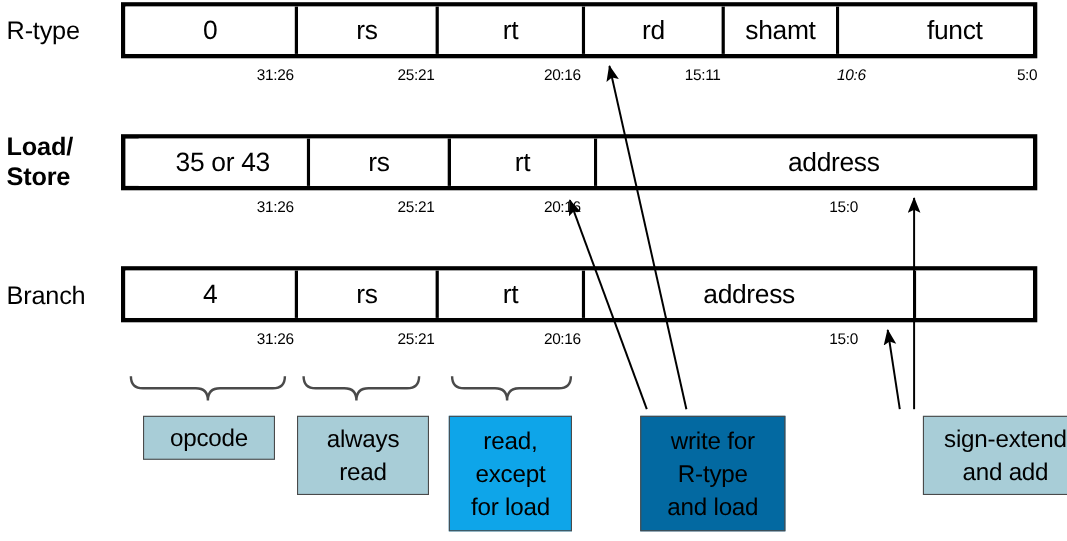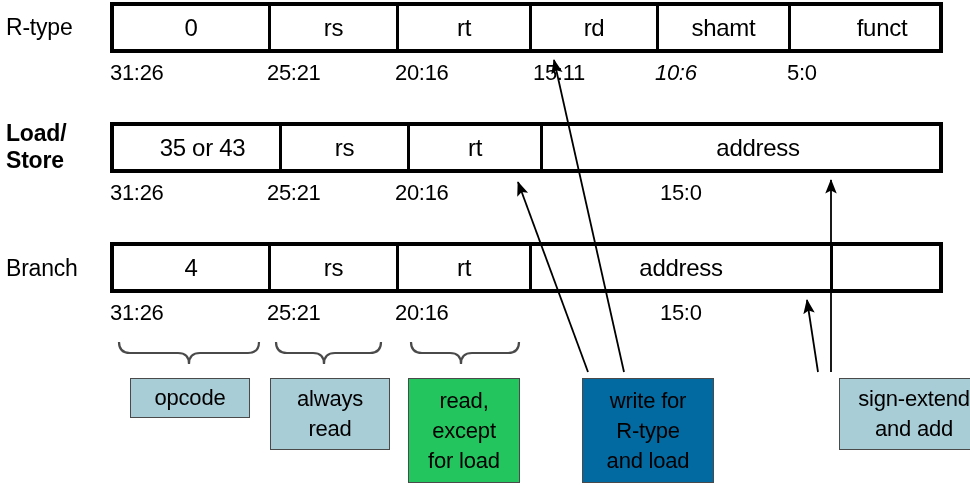--- a/index.html
+++ b/index.html
@@ -45,23 +45,23 @@
     background:#fff;
     border-right:3px solid #000;
     letter-spacing:-0.3px;
   }
   .fld:last-child{border-right:none;padding-left:34px;}
   .fld.noborder{border-right:none;}
 
   
   .bits{
     position:absolute;
-    font-size:22px;
+    font-size:14px;
     color:#000;
-    text-align:left;
+    text-align:right;
     letter-spacing:-0.3px;
   }
 
   
   .callout{
     position:absolute;
     box-sizing:border-box;
     border:1px solid #4a4a4a;
     display:flex;
     align-items:center;
@@ -84,21 +84,21 @@
   <div class="row-label" style="left:6px;top:120px;font-weight:bold;">Load/
 Store</div>
 
   <div class="row-label" style="left:6px;top:255px;">Branch</div>
 
   <div class="fmt-row" style="left:110px;top:2px;width:833px;height:51px;">
     <div class="fld" style="width:157px;">0</div>
     <div class="fld" style="width:128px;">rs</div>
     <div class="fld" style="width:133px;">rt</div>
     <div class="fld" style="width:127px;">rd</div>
-    <div class="fld" style="width:132px;">shamt</div>
+    <div class="fld" style="width:104px;">shamt</div>
     <div class="fld noborder" style="flex:1;">funct</div>
   </div>
 
   <div class="bits" style="left:110px;top:60px;width:157px;">31:26</div>
   <div class="bits" style="left:267px;top:60px;width:128px;">25:21</div>
   <div class="bits" style="left:395px;top:60px;width:133px;">20:16</div>
   <div class="bits" style="left:533px;top:60px;width:122px;">15:11</div>
   <div class="bits" style="left:655px;top:60px;width:132px;font-style:italic;">10:6</div>
   <div class="bits" style="left:787px;top:60px;width:156px;">5:0</div>
 
@@ -125,21 +125,21 @@
   <div class="bits" style="left:110px;top:300px;width:157px;">31:26</div>
   <div class="bits" style="left:267px;top:300px;width:128px;">25:21</div>
   <div class="bits" style="left:395px;top:300px;width:133px;">20:16</div>
   <div class="bits" style="left:660px;top:300px;width:120px;">15:0</div>
 
   <div class="callout" style="left:270px;top:378px;width:120px;height:72px;background:#a8cdd7;">always
 read</div>
 
   <div class="callout" style="left:130px;top:378px;width:120px;height:40px;background:#a8cdd7;">opcode</div>
 
-  <div class="callout" style="left:408px;top:378px;width:112px;height:105px;background:#22c55e;">read,
+  <div class="callout" style="left:408px;top:378px;width:112px;height:105px;background:#0ea5e9;">read,
 except
 for load</div>
 
   <div class="callout" style="left:582px;top:378px;width:132px;height:105px;background:#0369a1;">write for
 R-type
 and load</div>
 
   <div class="callout" style="left:839px;top:378px;width:150px;height:72px;background:#a8cdd7;">sign-extend
 and add</div>
 

